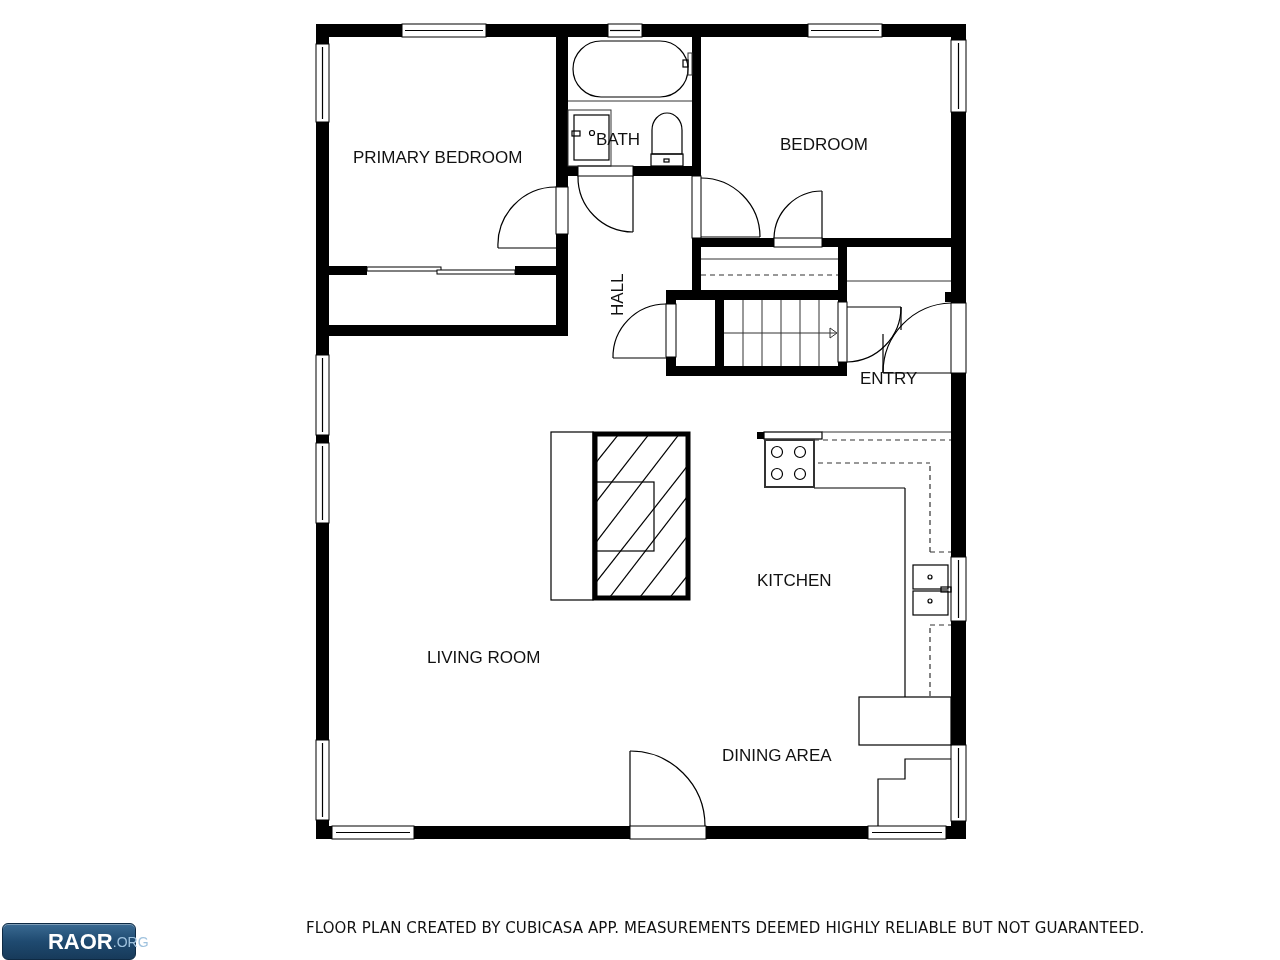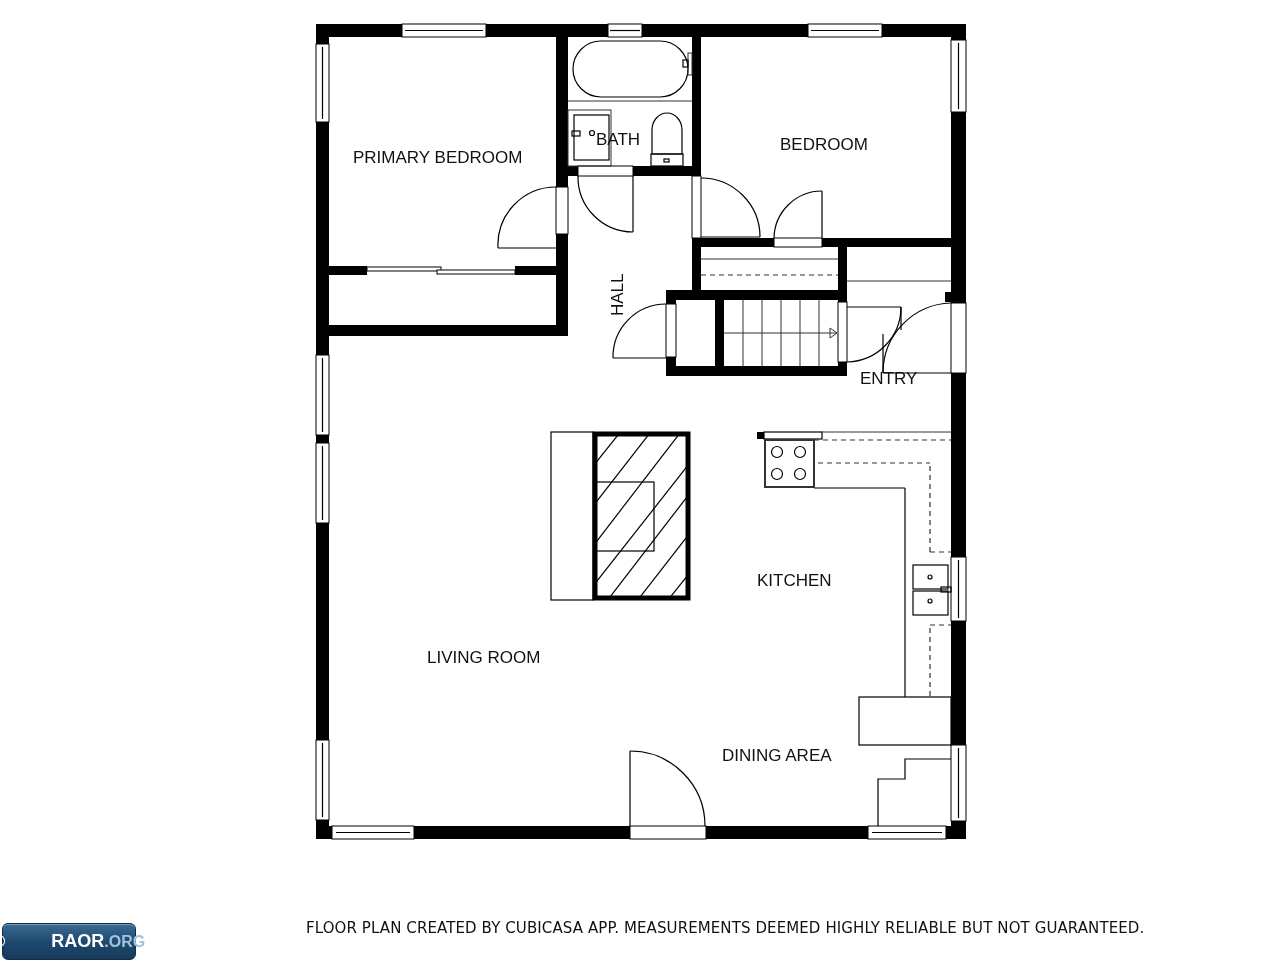--- a/index.html
+++ b/index.html
@@ -9,22 +9,22 @@
   .win { fill: #fff; stroke: #000; stroke-width: 1; }
   .thin { fill: none; stroke: #000; stroke-width: 1.2; }
   .thin-grey { fill: none; stroke: #333; stroke-width: 1; }
   .dash { fill: none; stroke: #333; stroke-width: 1.2; stroke-dasharray: 5 4; }
   .room-label { font-family: "Liberation Sans", sans-serif; font-size: 17px; fill: #111; }
   .footer-note { position: absolute; left: 306px; top: 919px; font-family: "DejaVu Sans", sans-serif; font-size: 15px; color: #111; letter-spacing: 0.1px; white-space: nowrap; }
   .badge { position: absolute; left: 2px; top: 923px; width: 132px; height: 35px; border-radius: 6px;
     background: linear-gradient(#3a6a92 0%, #1f4a70 50%, #173a5a 100%); border: 1px solid #0e2a44;
     box-shadow: inset 0 1px 0 rgba(255,255,255,0.35); display: flex; align-items: center; justify-content: center; gap: 6px; }
   .badge .copy { color: #fff; font-size: 17px; font-weight: bold; font-family: "Liberation Sans", sans-serif; }
-  .badge .b1 { color: #fff; font-size: 18px; font-weight: bold; font-family: "Liberation Sans", sans-serif; padding-left: 40px; }
-  .badge .b2 { color: #9fc2de; font-size: 16px; font-weight: bold; font-family: "Liberation Sans", sans-serif; margin-left: -6px; }
+  .badge .b1 { color: #fff; font-size: 22px; font-weight: bold; font-family: "Liberation Sans", sans-serif; padding-left: 40px; }
+  .badge .b2 { color: #9fc2de; font-size: 14px; font-weight: normal; font-family: "Liberation Sans", sans-serif; margin-left: -6px; }
 </style>
 </head>
 <body>
 
 <svg id="plan" viewBox="0 0 1280 960" xmlns="http://www.w3.org/2000/svg">
 
   <g>
 
     <rect class="wall" x="316" y="24" width="650" height="13"></rect>
 

